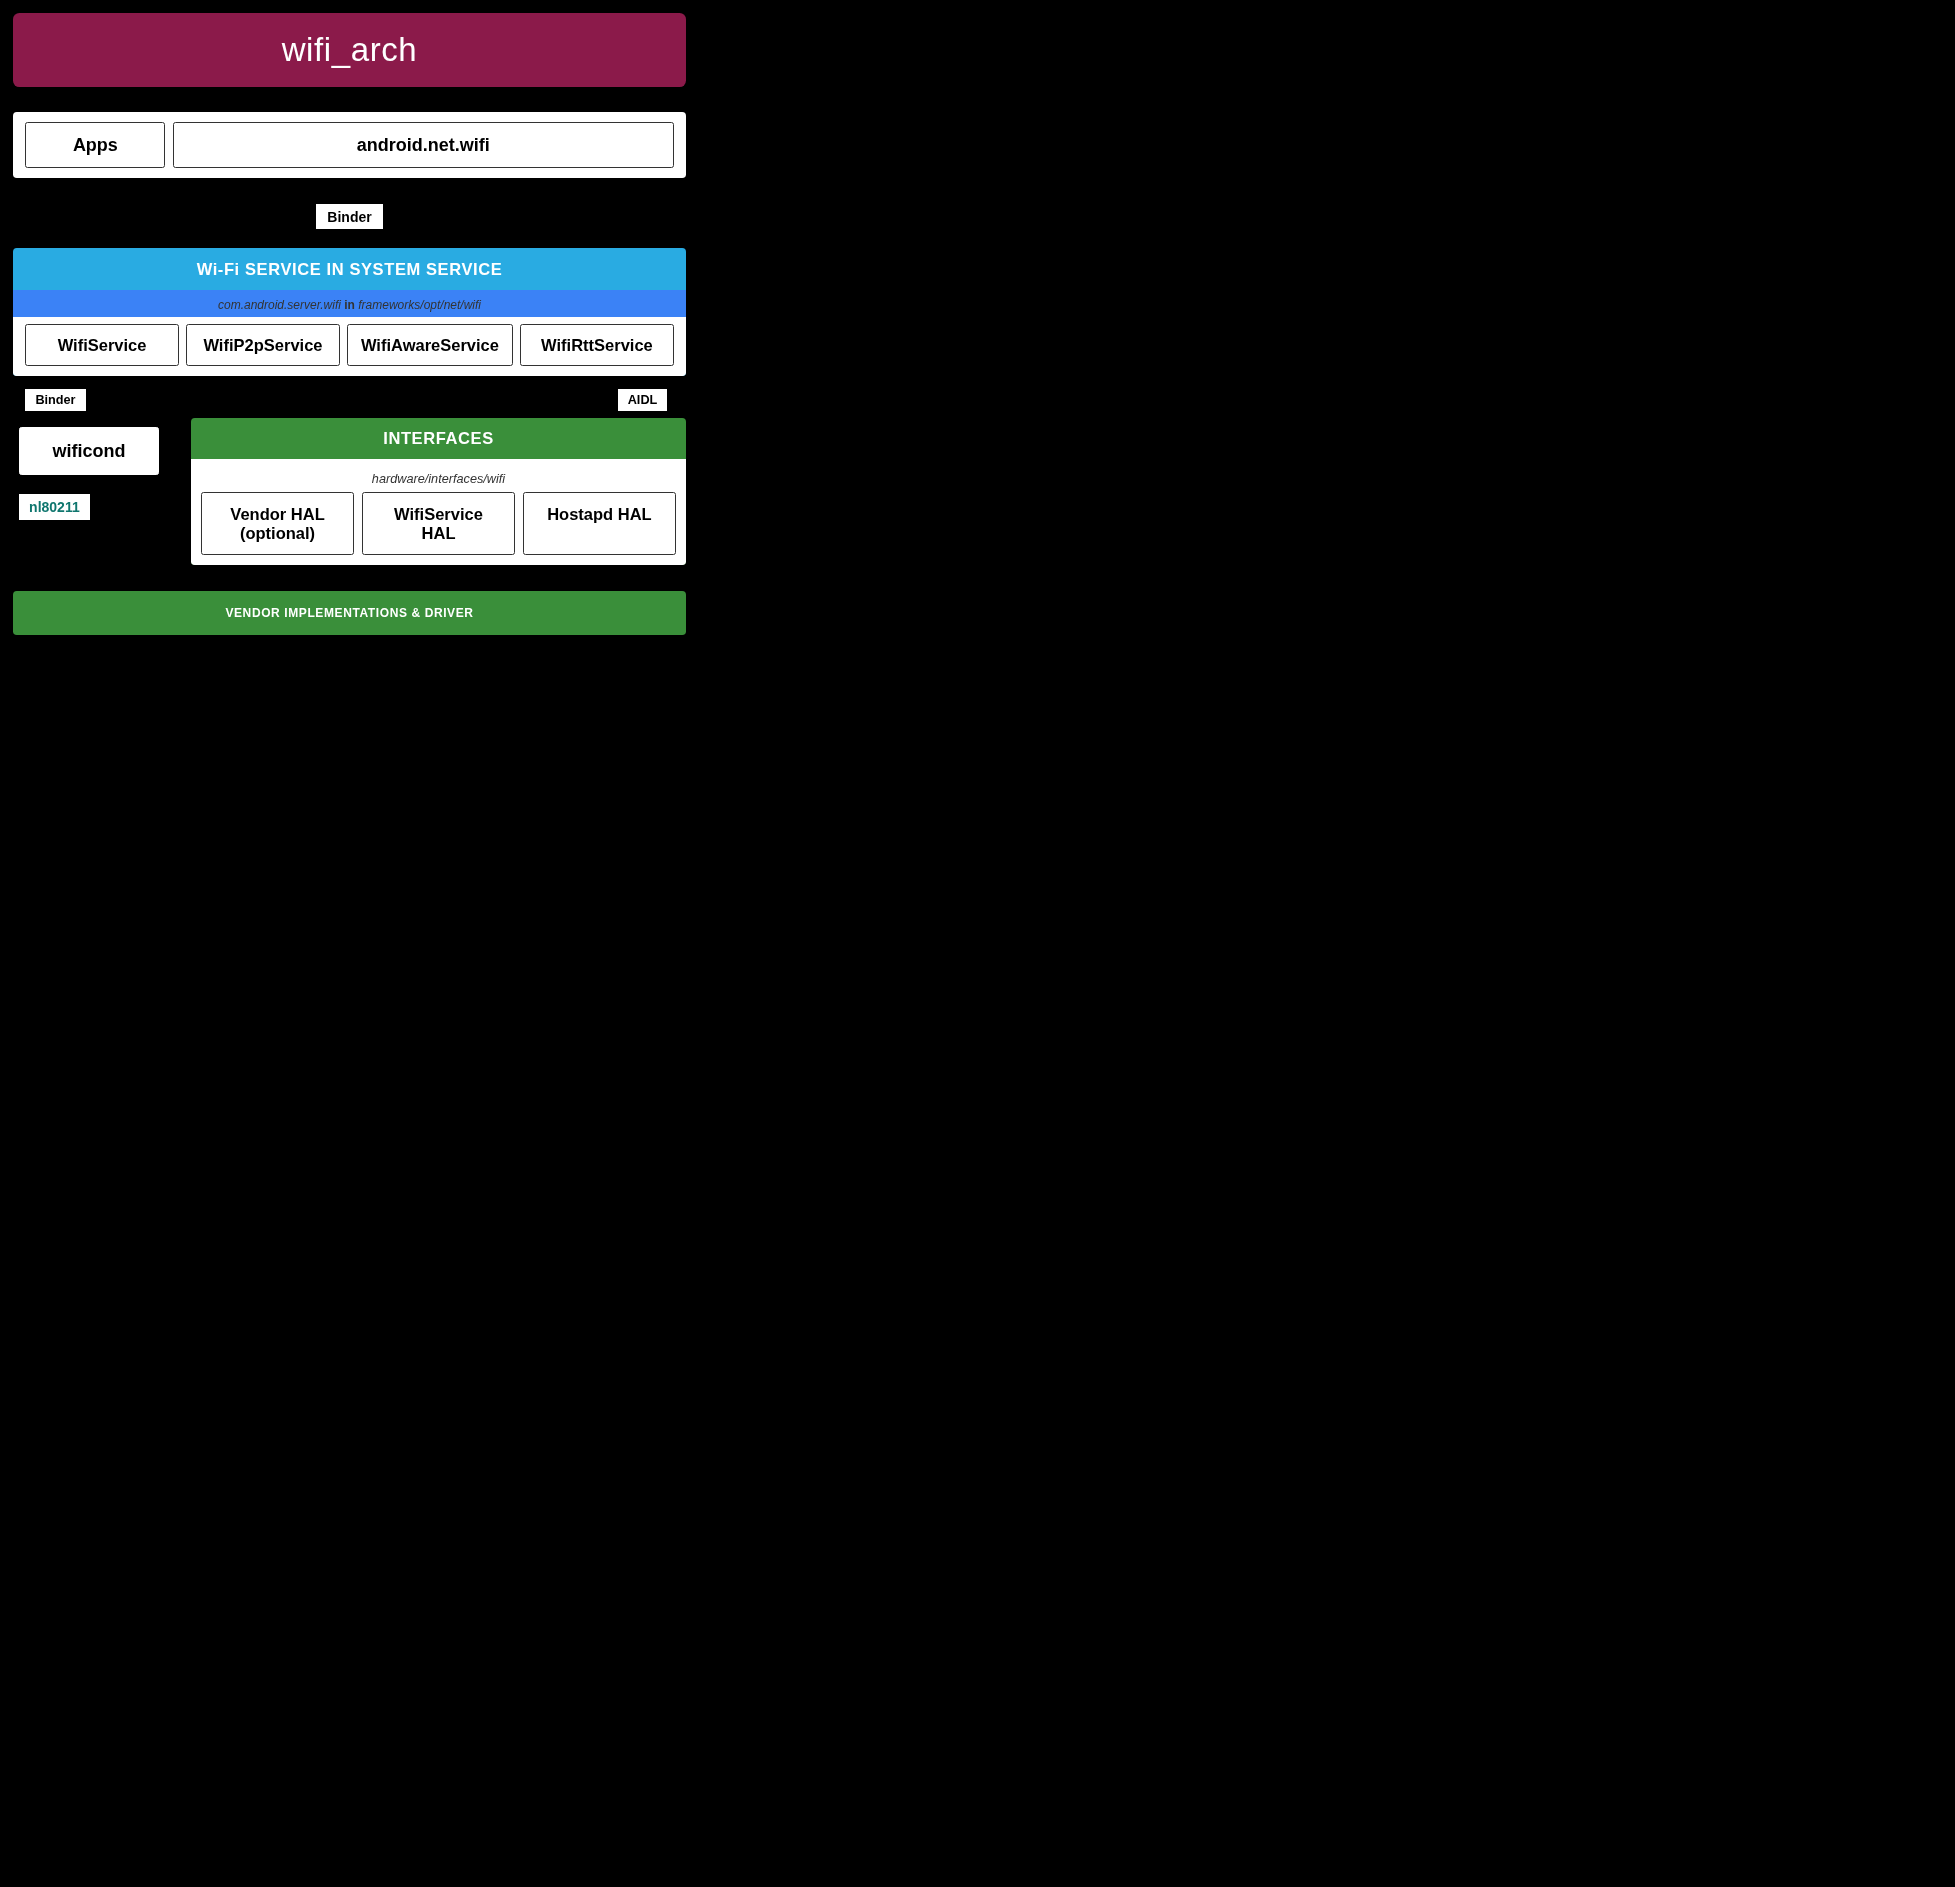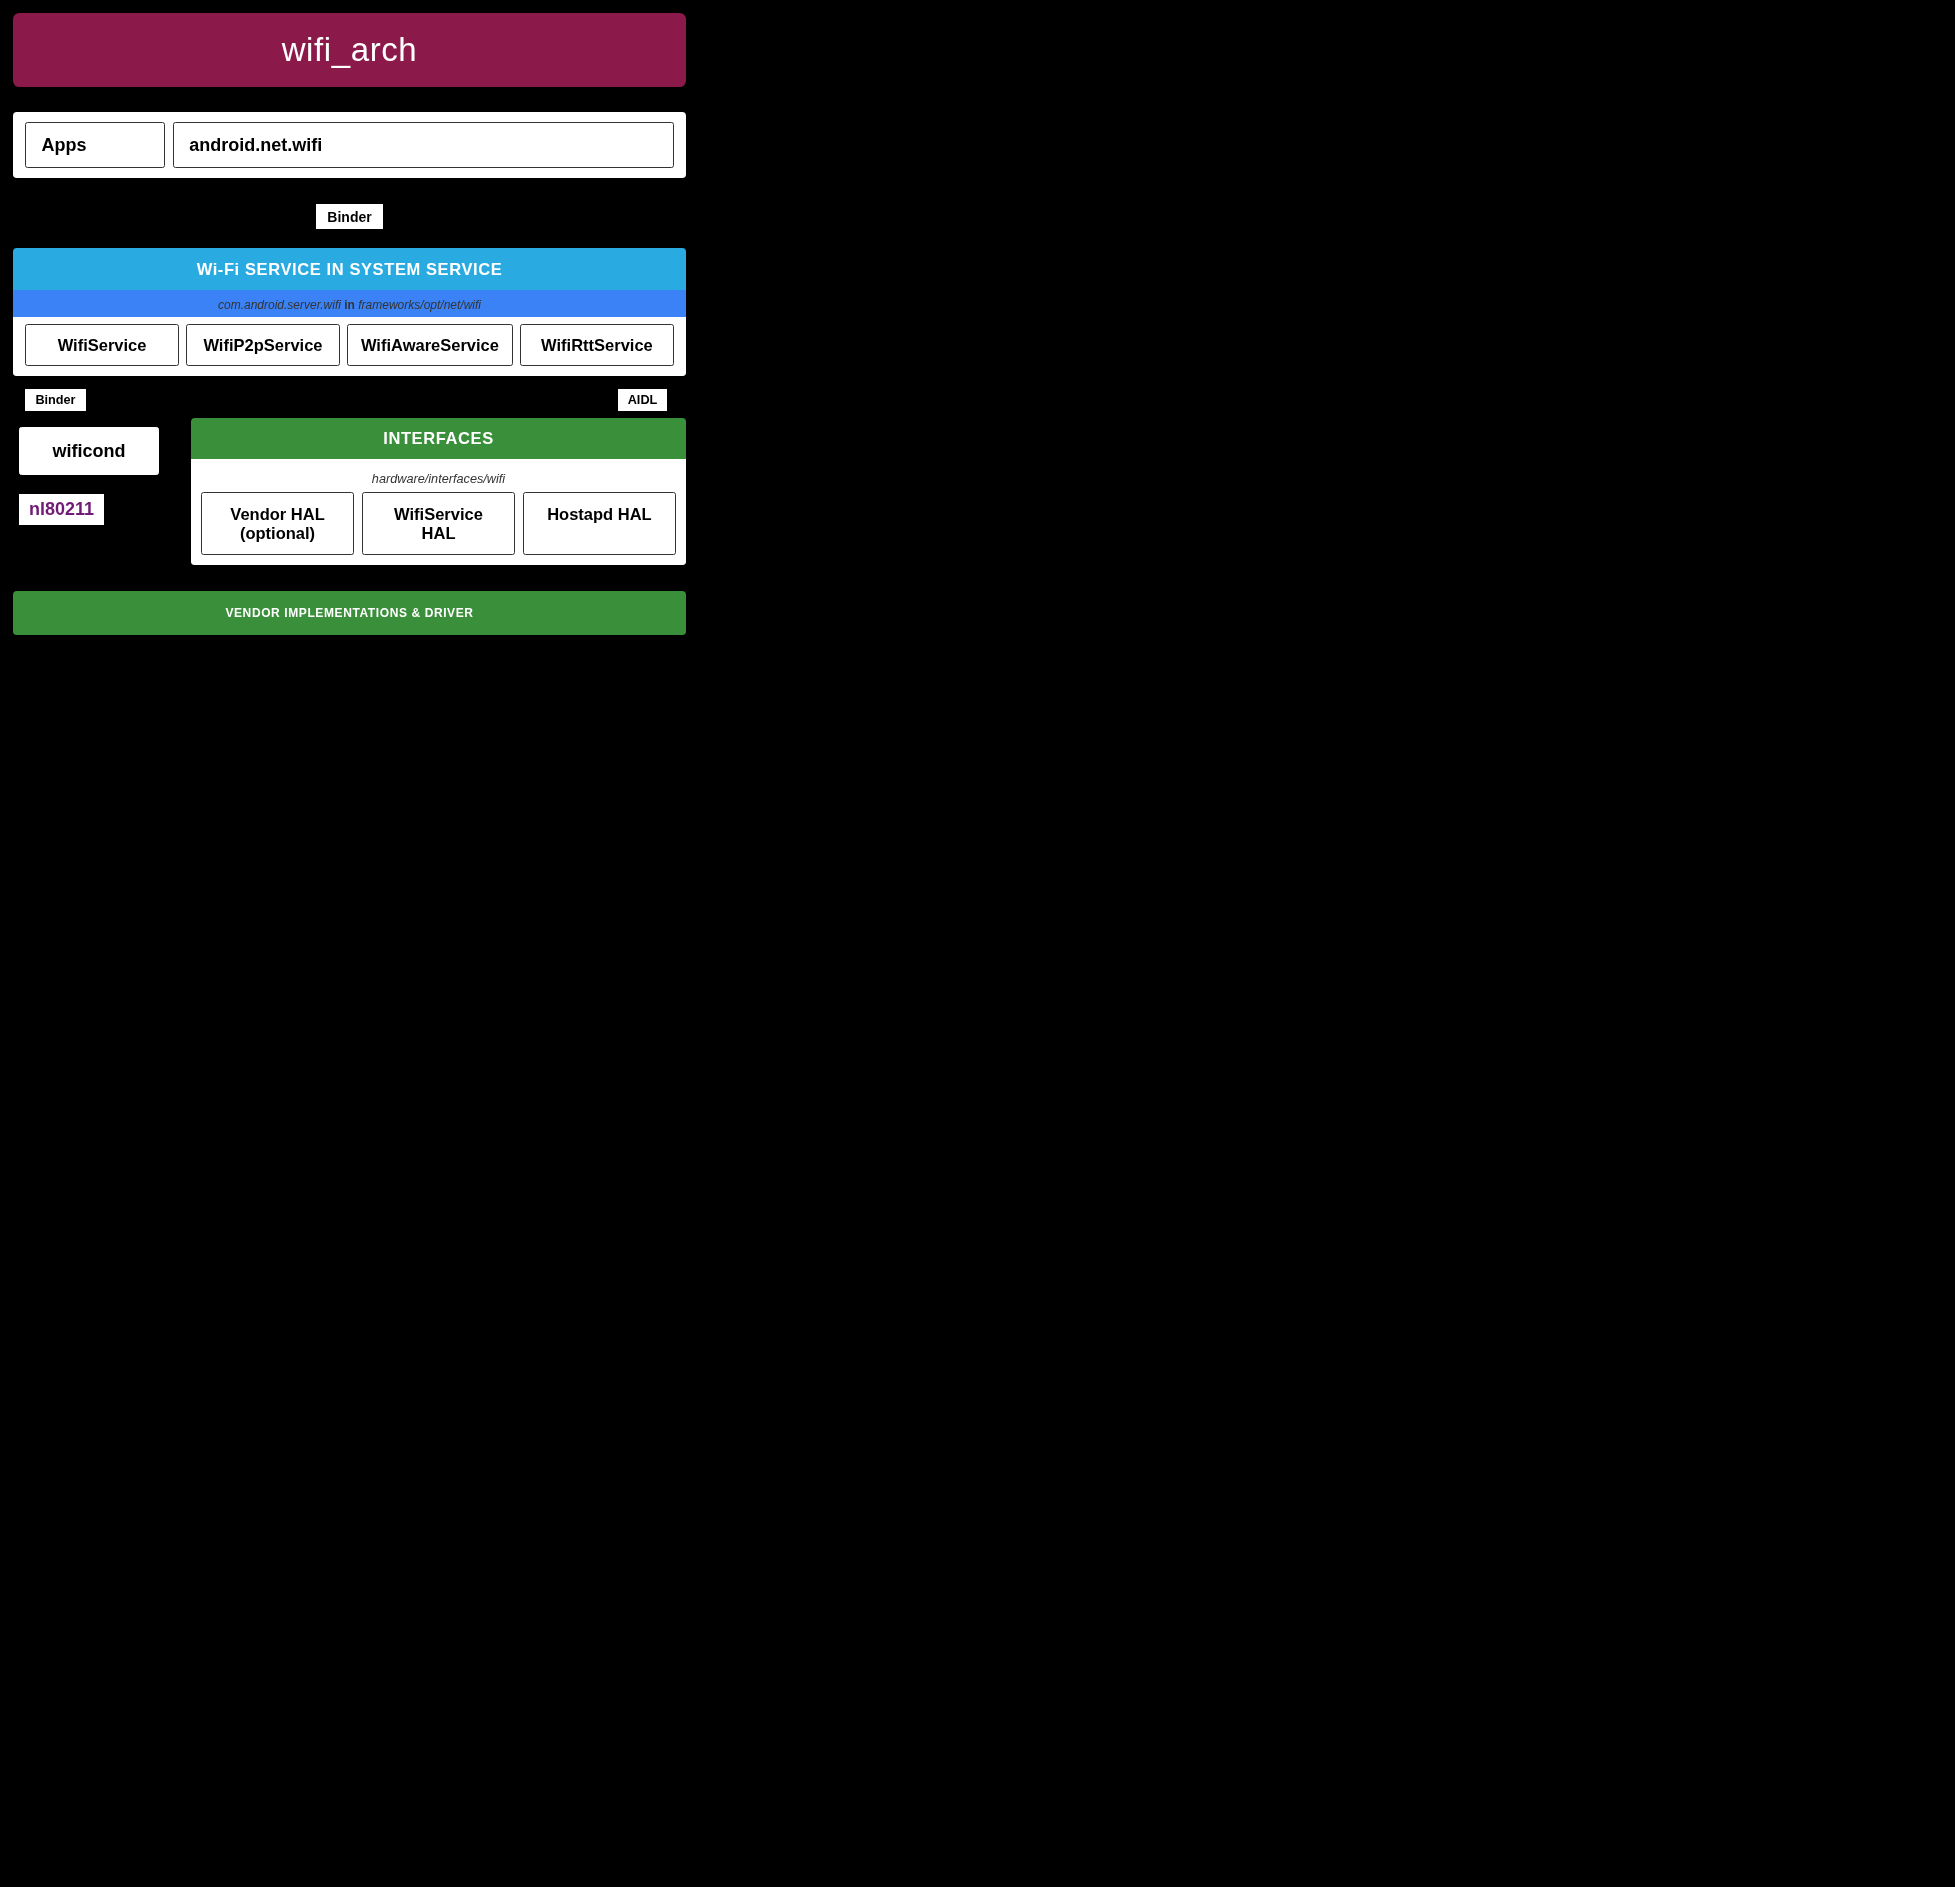--- a/index.html
+++ b/index.html
@@ -60,21 +60,21 @@
       gap: 7.6px;
       align-items: stretch;
     }
 
     .box {
       border: 1.3px solid #333;
       background: white;
       padding: 11.4px 15.2px;
       font-size: 18px;
       font-weight: 600;
-      text-align: left;
+      text-align: center;
       border-radius: 2.5px;
     }
 
     .box-apps {
       flex: 0 0 140px;
     }
 
     .box-android-net-wifi {
       flex: 1;
     }
@@ -156,22 +156,22 @@
     .wificond-col {
       display: flex;
       flex-direction: column;
       align-items: flex-start;
       width: 178px;
       flex-shrink: 0;
     }
 
     .nl80211-label {
       background: white;
-      color: #701a75;
-      font-size: 18px;
+      color: #0f766e;
+      font-size: 14px;
       font-weight: 700;
       border: 1.3px solid white;
       padding: 3.8px 9px;
       display: inline-block;
       margin-top: 19px;
       margin-left: 6.4px;
     }
 
     .wificond-box {
       border: 1.3px solid white;

